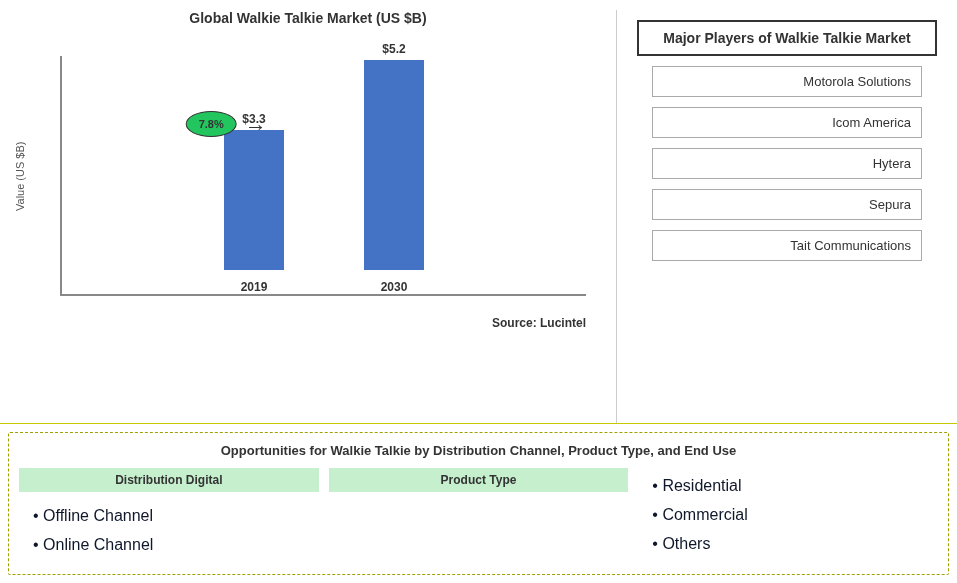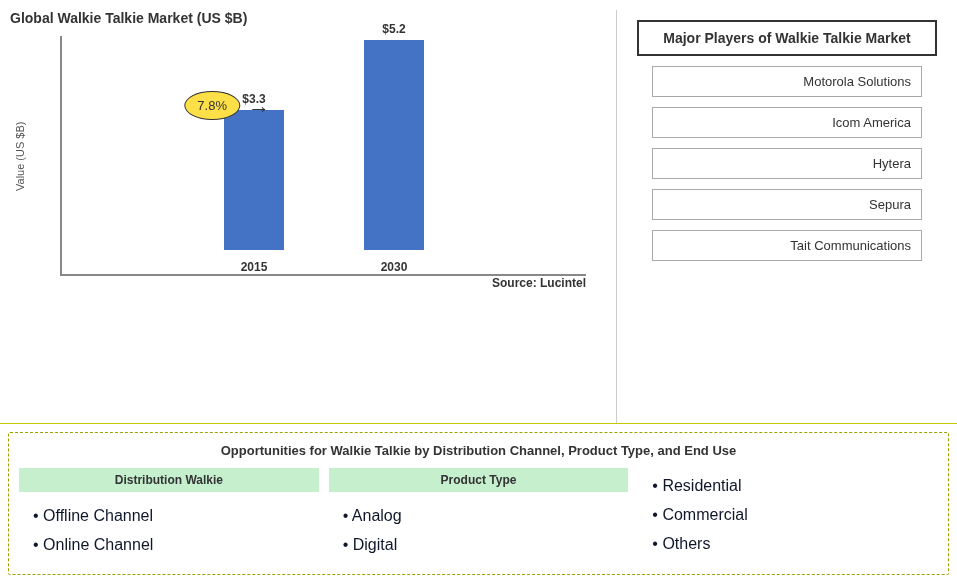--- a/index.html
+++ b/index.html
@@ -19,23 +19,24 @@
       flex: 1;
       padding: 10px 10px 0 10px;
       border-bottom: 1px solid #c8c800;
     }
 
     
     .chart-area {
       flex: 1;
       display: flex;
       flex-direction: column;
-      align-items: flex-start;
+      align-items: center;
       padding-bottom: 8px;
       position: relative;
+      gap: 20px;
     }
 
     .chart-title {
       font-size: 14px;
       font-weight: bold;
       color: #333;
       margin-bottom: 10px;
       text-align: center;
     }
 
@@ -114,24 +115,24 @@
       transform: translateX(-30%);
       display: flex;
       flex-direction: column;
       align-items: center;
     }
 
     .growth-bubble {
       border: 1.5px solid #333;
       border-radius: 50%;
       padding: 6px 12px;
-      font-size: 13px;
-      font-weight: normal;
-      color: #333;
-      background: #fde047;
+      font-size: 11px;
+      font-weight: bold;
+      color: #333;
+      background: #22c55e;
     }
 
     .source-label {
       font-size: 12px;
       font-weight: bold;
       color: #333;
       text-align: right;
       width: 100%;
       padding-right: 20px;
     }
@@ -233,21 +234,21 @@
 
   <div class="chart-area">
     <div class="chart-title">Global Walkie Talkie Market (US $B)</div>
     <div class="chart-container">
       <div class="y-axis-label">Value (US $B)</div>
       <div class="bars-wrapper">
 
         <div class="bar-group">
           <div class="bar-value">$3.3</div>
           <div class="bar" style="height: 140px;"></div>
-          <div class="bar-label">2015</div>
+          <div class="bar-label">2019</div>
         </div>
 
         <div class="bar-group" style="position:relative;padding-left:20px;">
           <div class="bar-value">$5.2</div>
           <div class="bar" style="height: 210px;"></div>
           <div class="bar-label">2030</div>
         </div>
       </div>
 
       <div class="growth-annotation" style="position:absolute; top:55px; left:200px;">
@@ -270,33 +271,29 @@
     <div class="player-item">Sepura</div>
     <div class="player-item">Tait Communications</div>
   </div>
 </div>
 
 <div class="bottom-section">
   <div class="bottom-title">Opportunities for Walkie Talkie by Distribution Channel, Product Type, and End Use</div>
   <div class="columns-row">
 
     <div class="column-block">
-      <div class="column-header">Distribution Walkie</div>
+      <div class="column-header">Distribution Digital</div>
       <ul class="column-items">
         <li>Offline Channel</li>
         <li>Online Channel</li>
       </ul>
     </div>
 
     <div class="column-block">
       <div class="column-header">Product Type</div>
-      <ul class="column-items">
-        <li>Analog</li>
-        <li>Digital</li>
-      </ul>
     </div>
 
     <div class="column-block">
       <ul class="column-items">
         <li>Residential</li>
         <li>Commercial</li>
         <li>Others</li>
       </ul>
     </div>
   </div>

